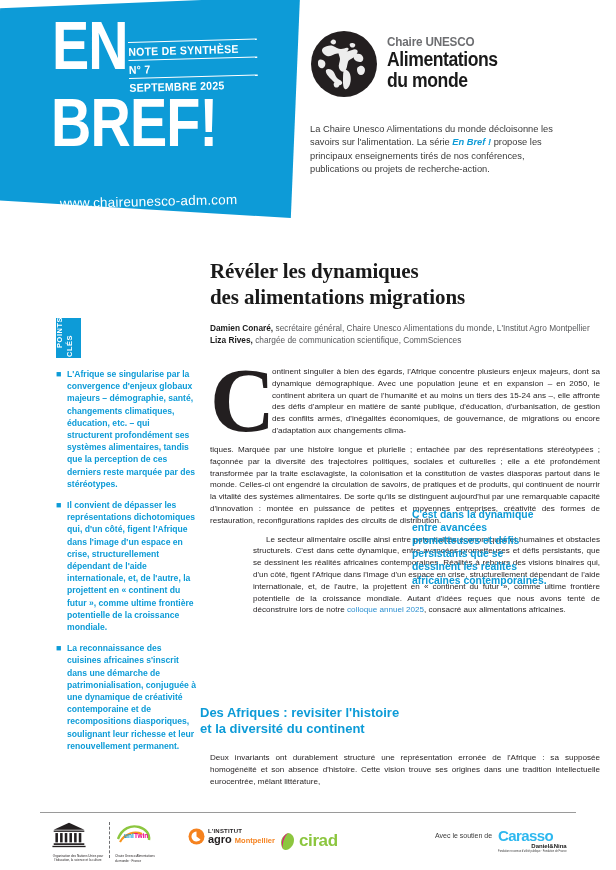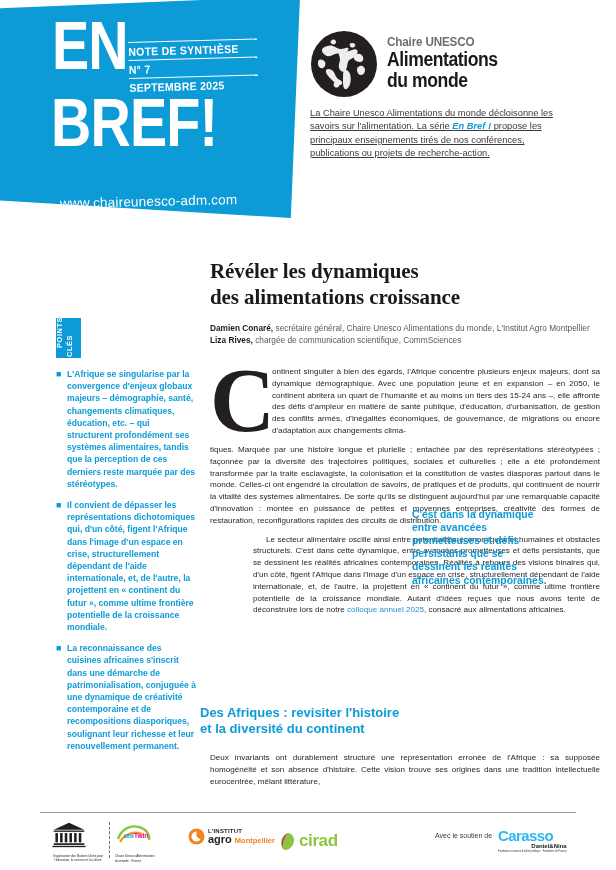--- a/index.html
+++ b/index.html
@@ -51,21 +51,21 @@
 
   
   .chair{position:absolute;left:310px;top:30px;width:300px;}
   .chair-row{display:flex;align-items:flex-start;gap:9px;}
   .globe{width:68px;height:68px;flex:0 0 68px;}
   .chair-txt{padding-top:4px;}
   .chair-t1{font-size:13px;font-weight:700;color:#6d6e71;letter-spacing:-.2px;
     font-family:"Liberation Sans Narrow","Liberation Sans",sans-serif;transform:scaleX(.9);transform-origin:left center;}
   .chair-t2{font-size:20px;font-weight:700;color:#1a1a1a;line-height:1.04;letter-spacing:-.5px;
     font-family:"Liberation Sans Narrow","Liberation Sans",sans-serif;transform:scaleX(.88);transform-origin:left center;}
-  .chair-desc{margin-top:9px;font-size:9.3px;line-height:1.45;color:#3a3a3a;width:252px;text-decoration:underline;}
+  .chair-desc{margin-top:25px;font-size:9.3px;line-height:1.45;color:#3a3a3a;width:252px;}
   .chair-desc .em{color:#0d9bd7;font-weight:700;font-style:italic;}
 
   
   .title{
     position:absolute;left:210px;top:258px;width:390px;
     font-family:"Liberation Serif", serif;
     font-weight:700;font-size:21px;line-height:1.25;color:#1a1a1a;
     letter-spacing:-.1px;
   }
   .byline{position:absolute;left:210px;top:322px;width:390px;font-size:8.3px;line-height:1.48;color:#58595b;}
@@ -166,21 +166,21 @@
         <div class="chair-t1">Chaire UNESCO</div>
         <div class="chair-t2">Alimentations</div>
         <div class="chair-t2">du monde</div>
       </div>
     </div>
     <div class="chair-desc"><span>La Chaire Unesco Alimentations du monde décloisonne les savoirs sur l'alimentation. La série </span><span class="em">En Bref !</span><span> propose les principaux enseignements tirés de nos conférences, publications ou projets de recherche-action.</span></div>
   </div>
 
   <div class="title">
     <div>Révéler les dynamiques</div>
-    <div>des alimentations croissance</div>
+    <div>des alimentations migrations</div>
   </div>
 
   <div class="byline">
     <div><b>Damien Conaré,</b><span> secrétaire général, Chaire Unesco Alimentations du monde, L'Institut Agro Montpellier</span></div>
     <div><b>Liza Rives,</b><span> chargée de communication scientifique, CommSciences</span></div>
   </div>
 
   <div class="pc-tab">
     <span>POINTS</span>
     <span class="l2">CLÉS</span>

